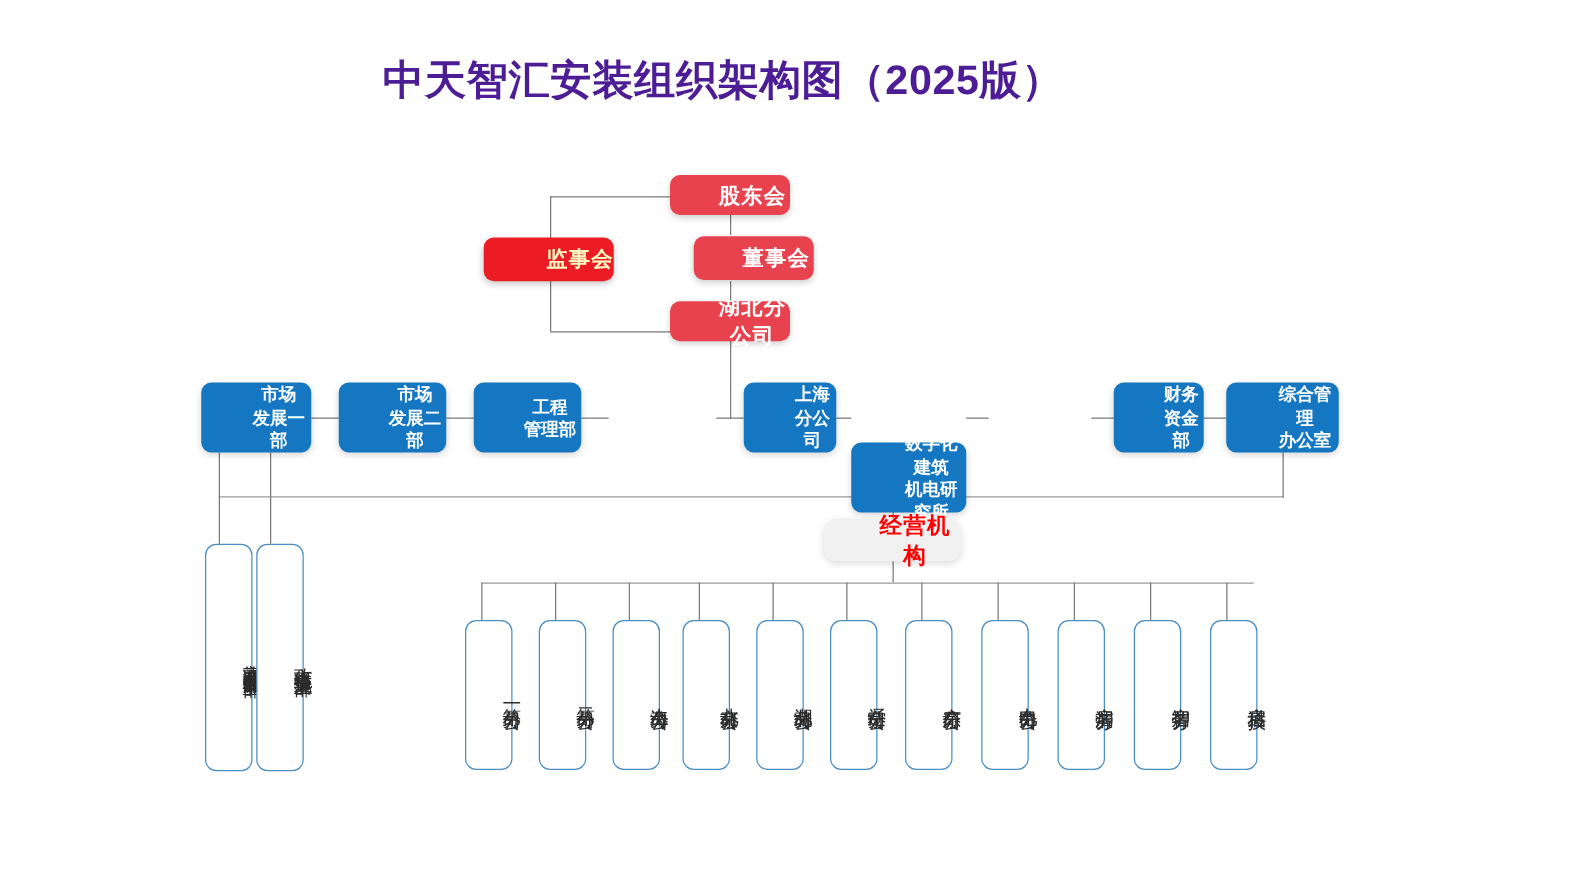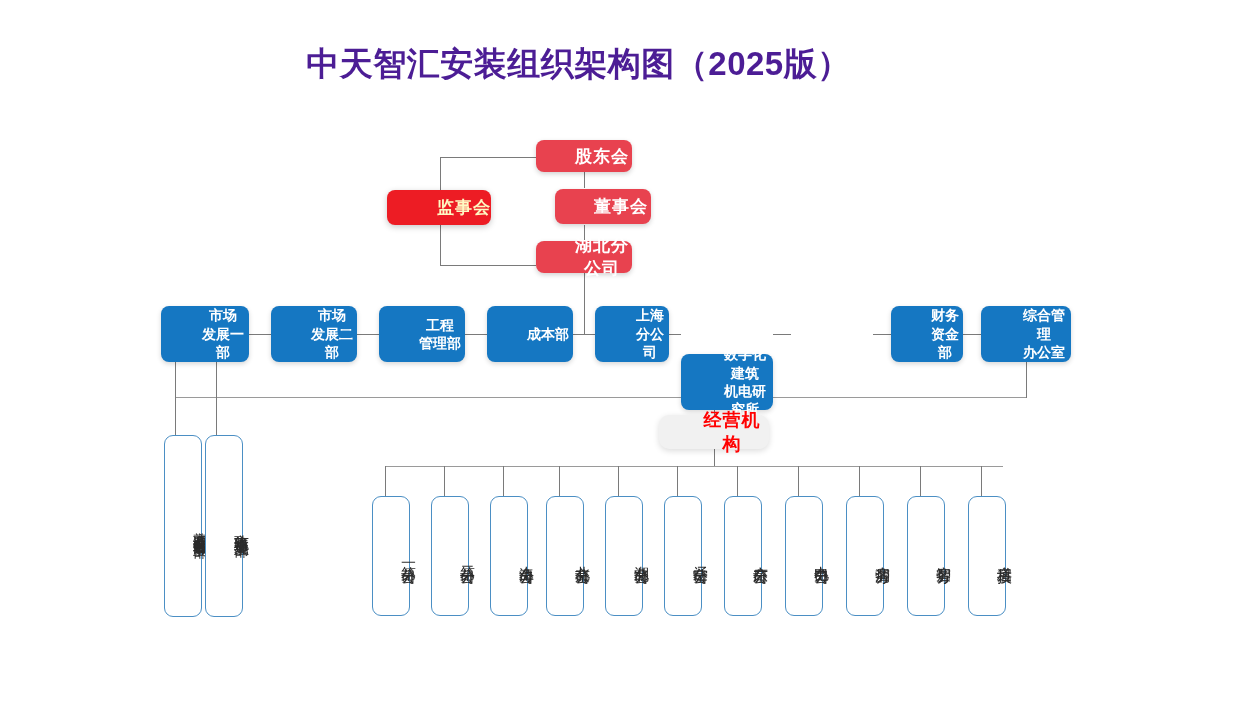--- a/index.html
+++ b/index.html
@@ -166,23 +166,20 @@
     <span class="lbl">市场
 发展一部</span>
   </div>
   <div class="node node-blue" style="left:271px; top:306px; width:86px; height:56px;">
     <span class="lbl">市场
 发展二部</span>
   </div>
   <div class="node node-blue" style="left:379px; top:306px; width:86px; height:56px;">
     <span class="lbl">工程
 管理部</span>
-  </div>
-  <div class="node node-blue" style="left:487px; top:306px; width:86px; height:56px;">
-    <span class="lbl">成本部</span>
   </div>
   <div class="node node-blue" style="left:595px; top:306px; width:74px; height:56px;">
     <span class="lbl">上海分公司</span>
   </div>
   <div class="node node-blue" style="left:681px; top:306px; width:92px; height:56px;margin-top:48px;">
     <span class="lbl">数字化建筑
 机电研究所</span>
   </div>
   <div class="node node-blue" style="left:891px; top:306px; width:72px; height:56px;">
     <span class="lbl">财务

